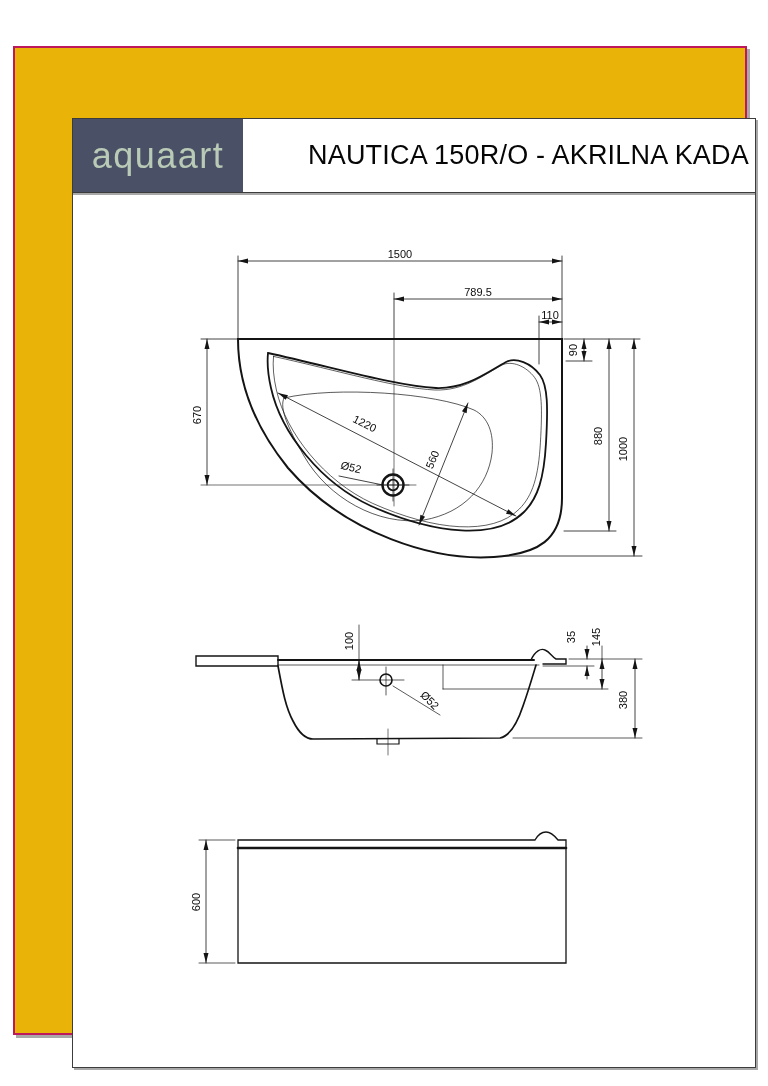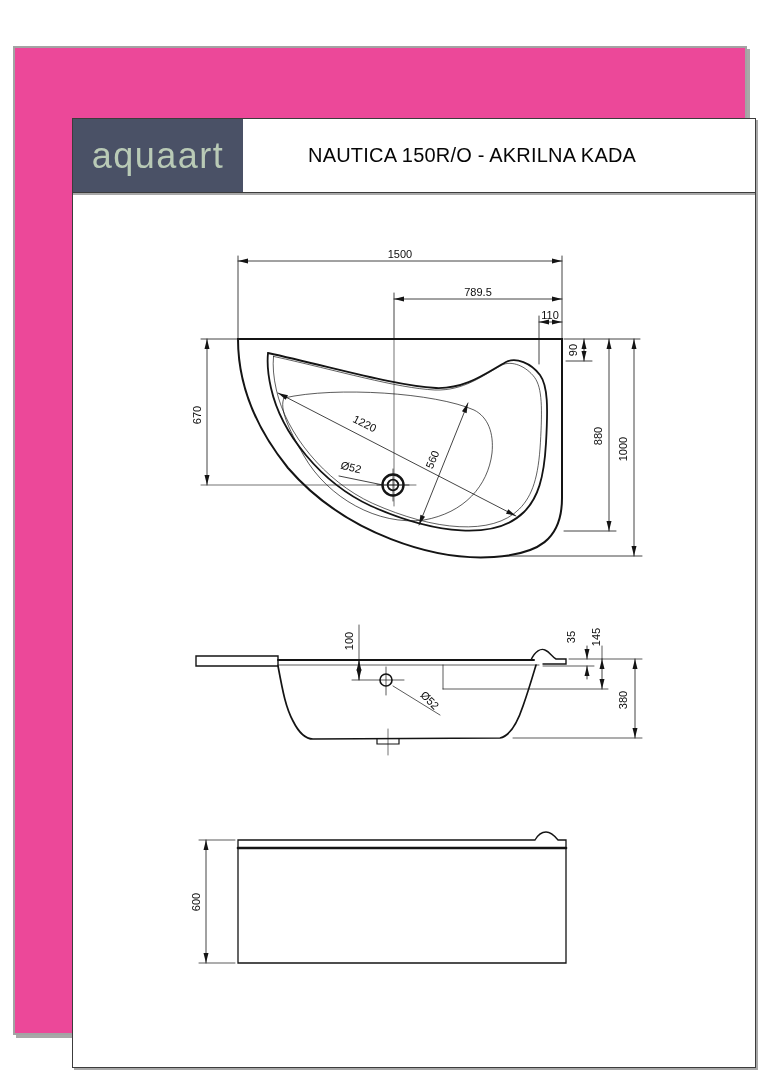--- a/index.html
+++ b/index.html
@@ -1,26 +1,26 @@
 <!DOCTYPE html>
 <html><head>
 <meta charset="utf-8">
 <style>
   html,body{margin:0;padding:0;background:#ffffff;}
   body{width:768px;height:1086px;position:relative;font-family:"Liberation Sans",sans-serif;}
   .page-border{position:absolute;left:13px;top:46px;width:734px;height:989px;
-    border:2px solid #a3a3a3;box-shadow:3px 3px 0 #a8a8a8;background:#ec4899;box-sizing:border-box;}
+    border:2px solid #be185d;box-shadow:3px 3px 0 #a8a8a8;background:#eab308;box-sizing:border-box;}
   .frame{position:absolute;left:57px;top:70px;width:684px;height:950px;
     border:1px solid #3c3c3c;box-shadow:2px 2px 0 #a8a8a8;background:#fff;box-sizing:border-box;}
   .header{position:absolute;left:0;top:0;width:100%;height:74px;display:flex;
     border-bottom:1px solid #3c3c3c;box-shadow:0 2px 0 #a8a8a8;box-sizing:border-box;}
   .logo-box{width:170px;height:100%;background:#4a5166;display:flex;align-items:center;justify-content:center;}
   .logo-text{font-size:36px;font-weight:300;letter-spacing:1.5px;color:#b9cab6;line-height:1;}
   .title-box{flex:1;display:flex;flex-direction:column;justify-content:center;padding-left:65px;box-sizing:border-box;}
-  .title-line{font-size:20px;color:#060606;line-height:25px;letter-spacing:0.2px;}
+  .title-line{font-size:27px;color:#060606;line-height:25px;letter-spacing:0.2px;}
   svg text{font-family:"Liberation Sans",sans-serif;font-size:11px;fill:#0d0d0d;}
   .ol{stroke:#141414;fill:none;}
 </style>
 </head>
 <body>
 
 <div class="page-border">
   <div class="frame">
 
     <div class="header">

